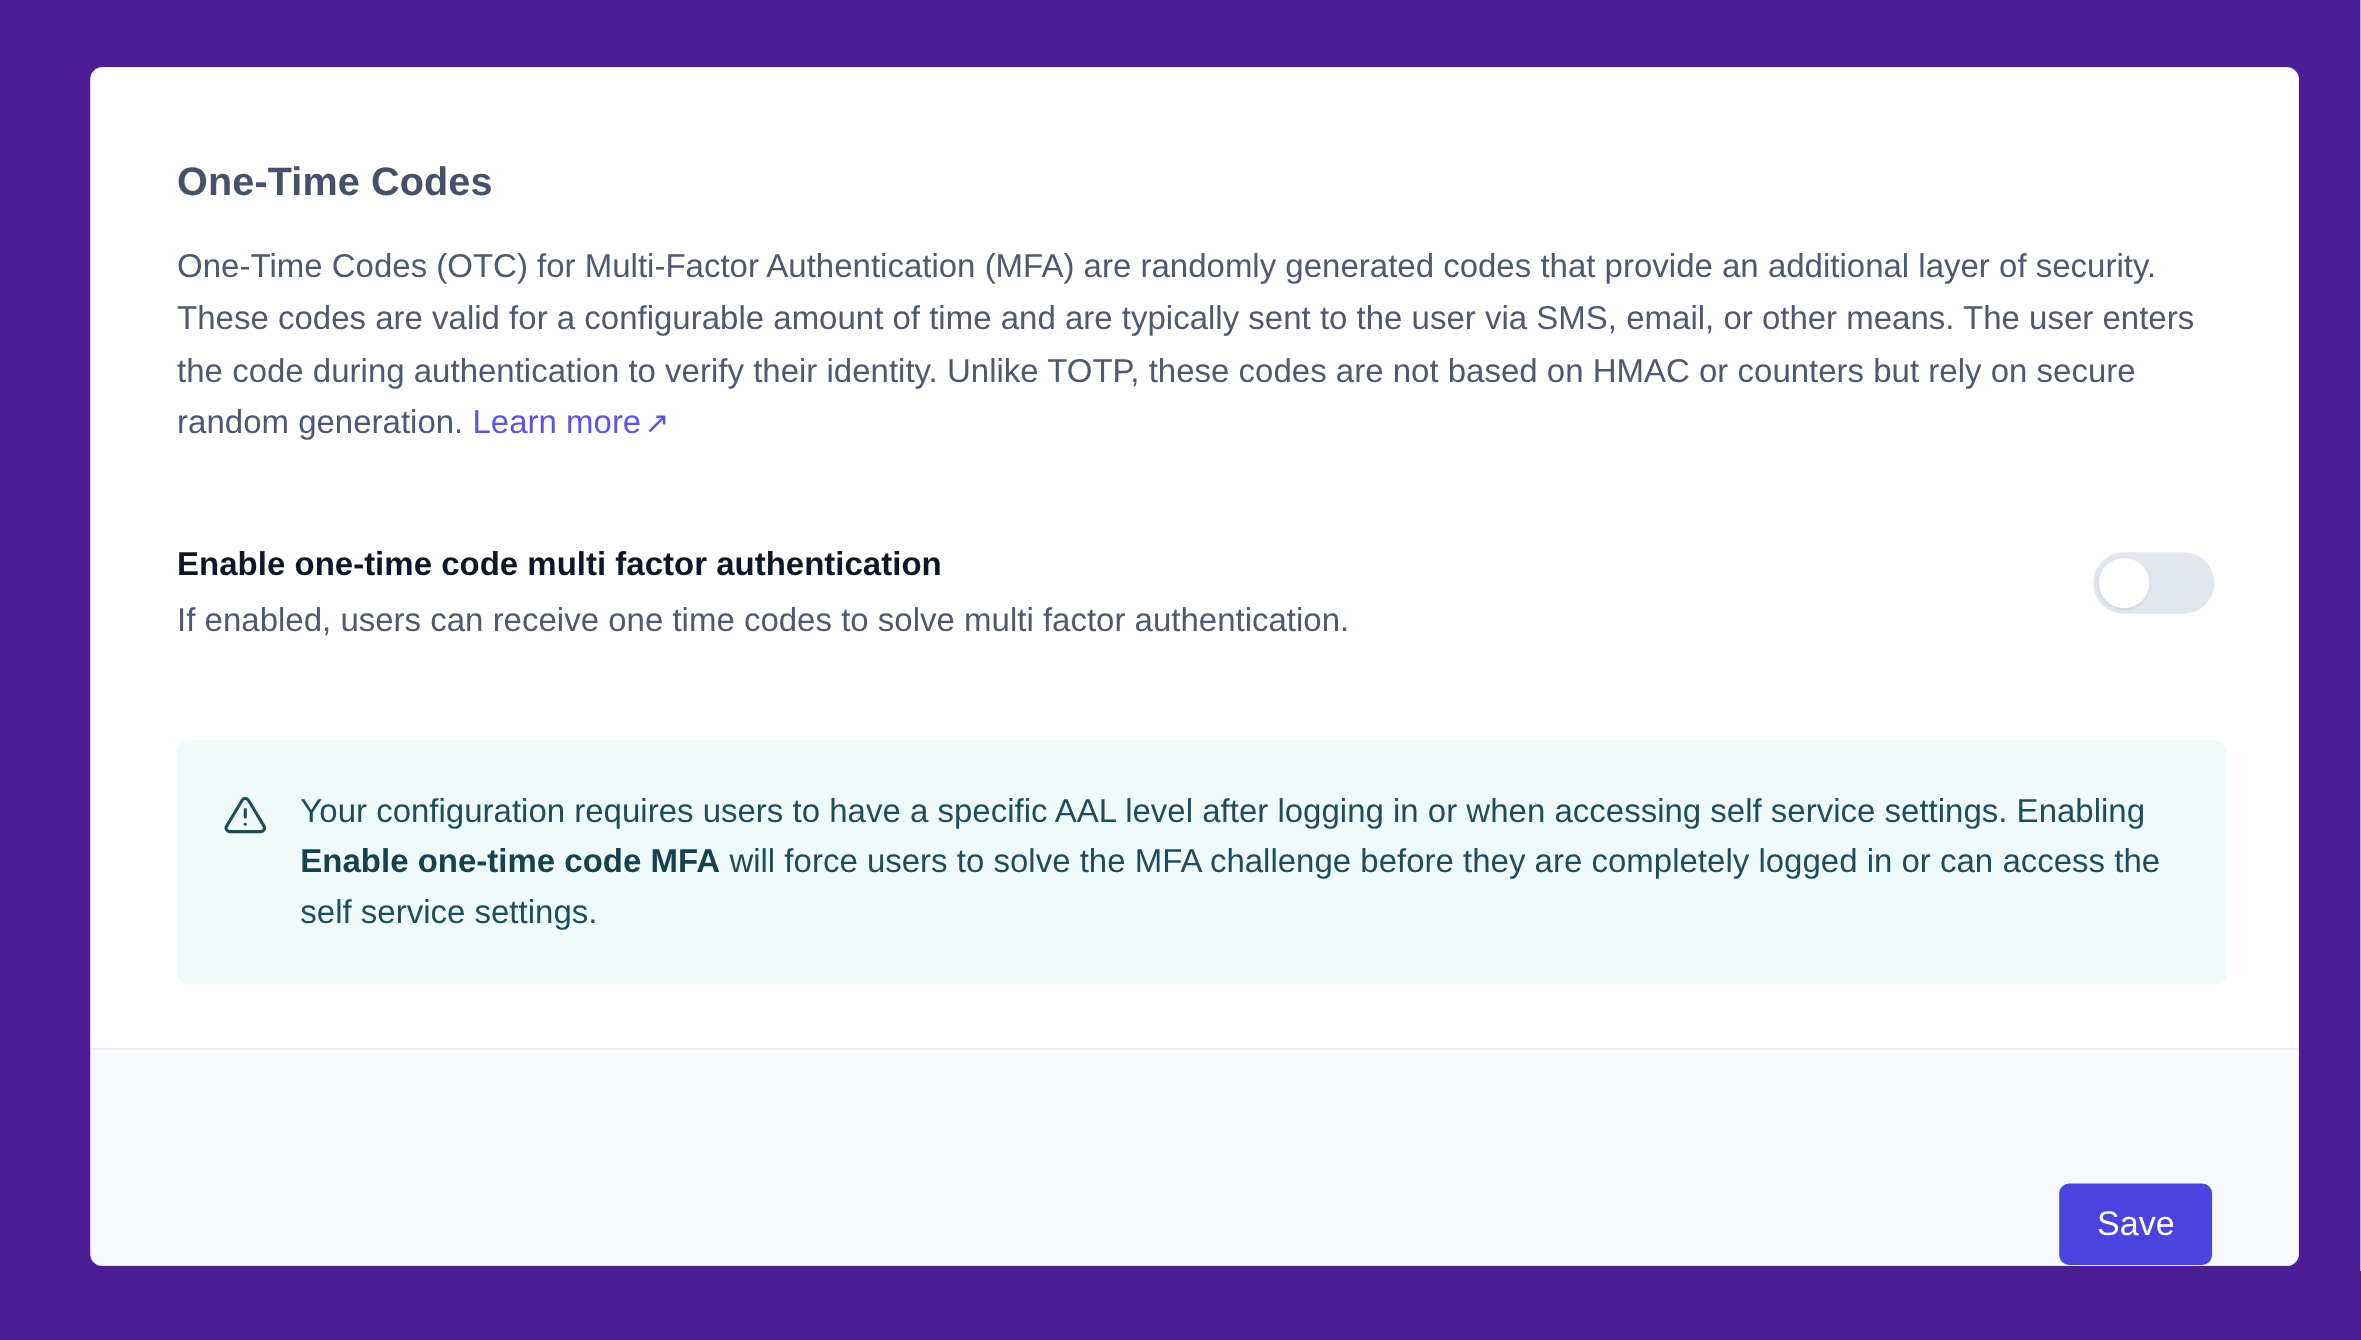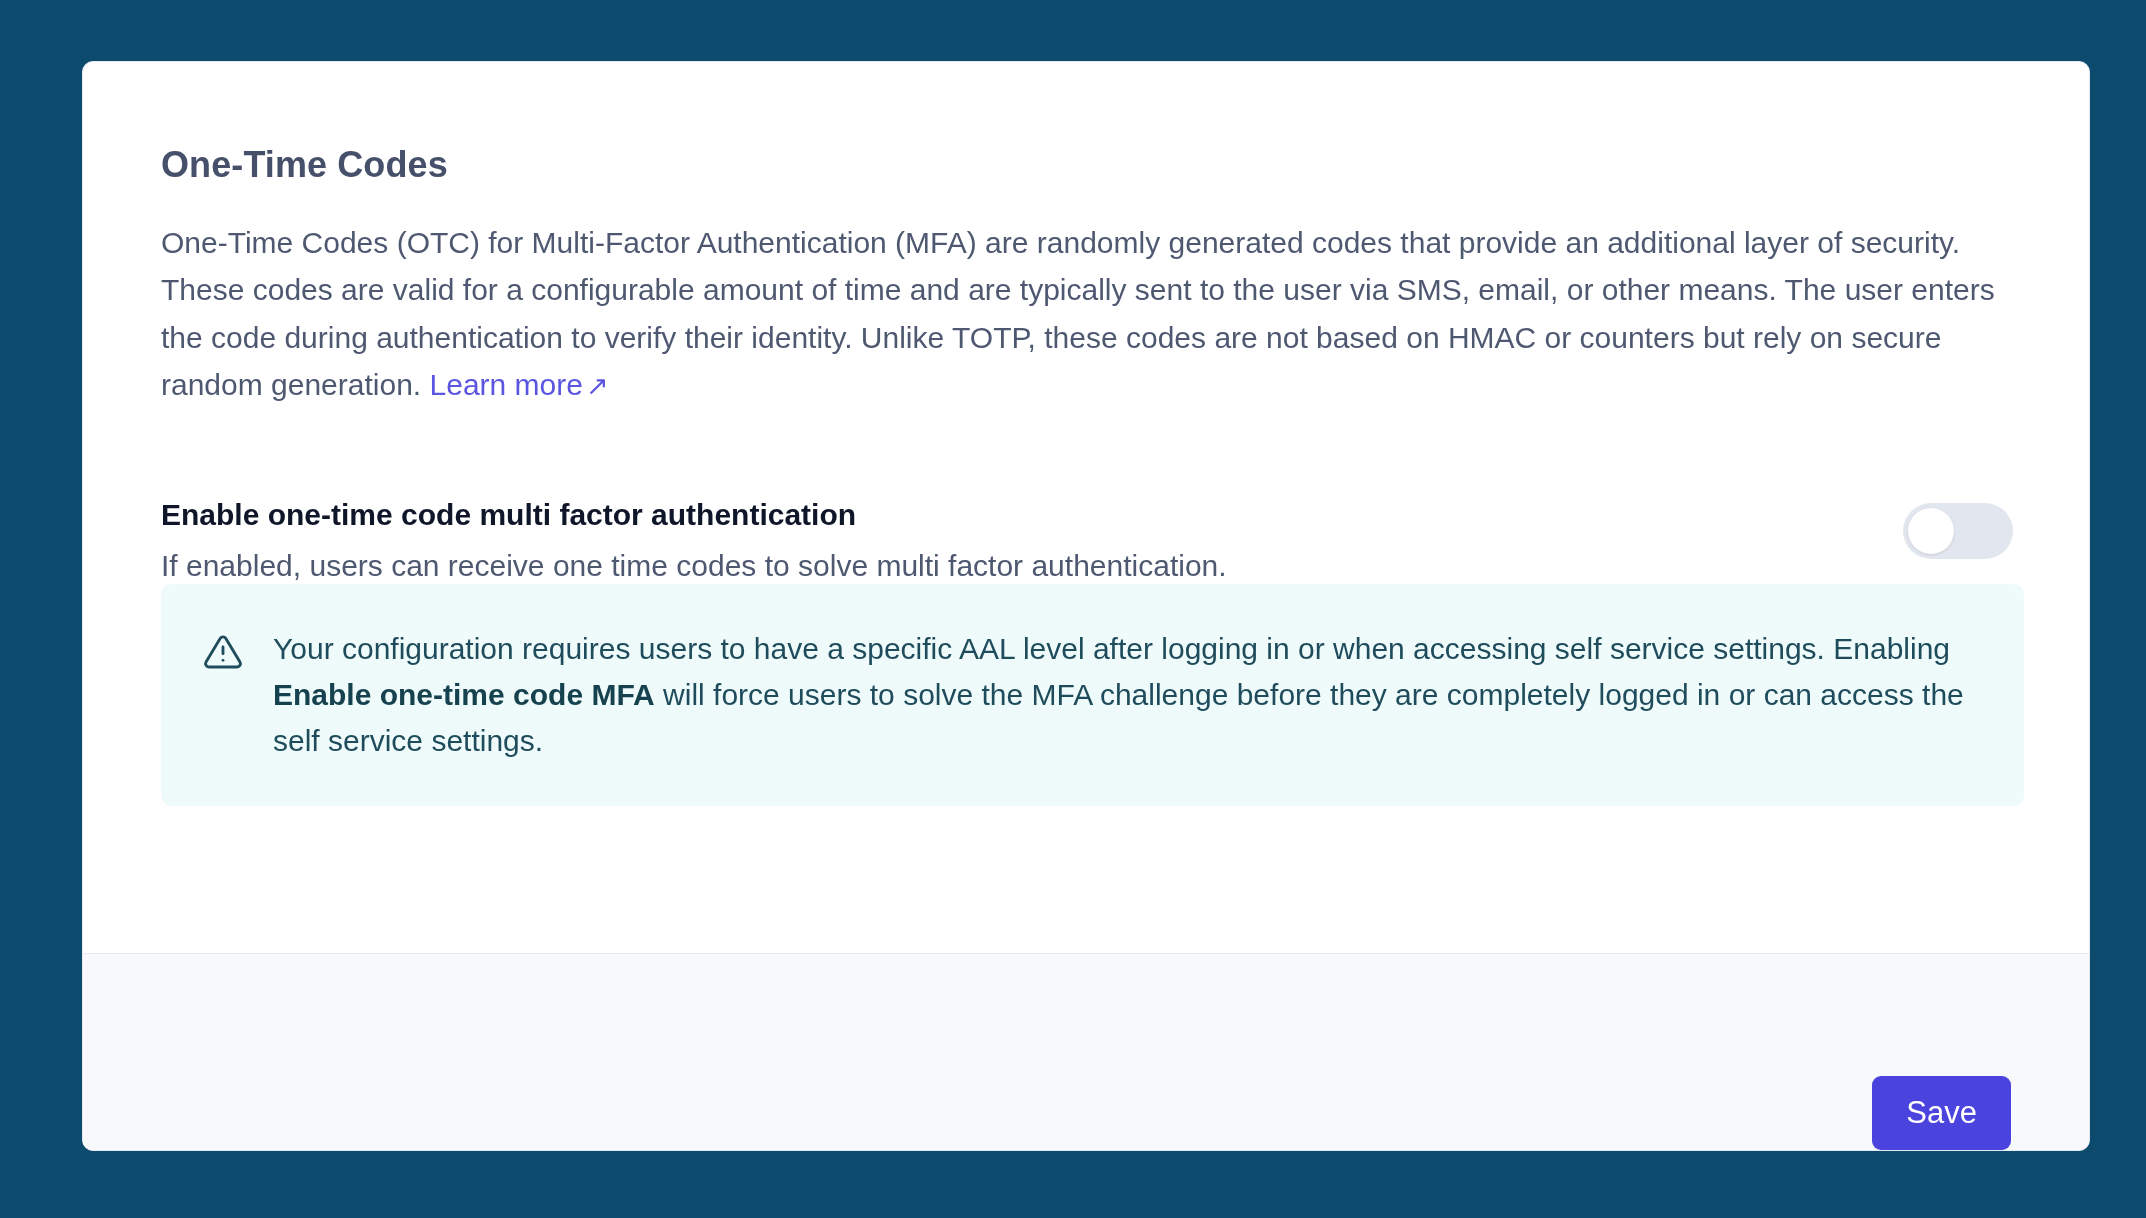--- a/index.html
+++ b/index.html
@@ -10,21 +10,21 @@
   body {
     width: 2146px;
     height: 1218px;
     font-family: "Liberation Sans", sans-serif;
     -webkit-font-smoothing: antialiased;
   }
   .page {
     position: relative;
     width: 2146px;
     height: 1218px;
-    background: #0c4a6e;
+    background: #4c1d95;
     overflow: hidden;
   }
   .card {
     position: absolute;
     left: 82px;
     top: 61px;
     width: 2008px;
     height: 1090px;
     background: #ffffff;
     border: 1.5px solid #e6e9f0;
@@ -107,20 +107,21 @@
     position: absolute;
     top: 5px;
     left: 5px;
     width: 46px;
     height: 46px;
     border-radius: 50%;
     background: #ffffff;
     box-shadow: 0 1px 3px rgba(16,24,40,0.12);
   }
   .alert {
+    margin-top: 90px;
     margin-right: 0;
     width: 1863px;
     box-sizing: border-box;
     background: #effbfa;
     border-radius: 10px;
     padding: 42px 46px 42px 42px;
     display: flex;
     align-items: flex-start;
     gap: 30px;
   }

